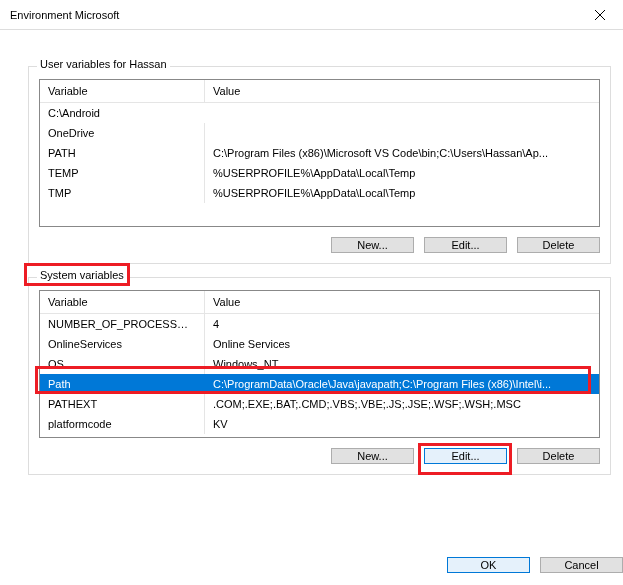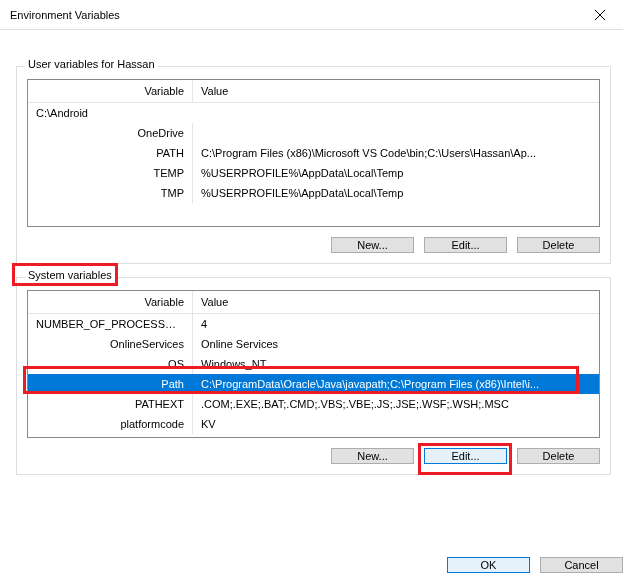--- a/index.html
+++ b/index.html
@@ -3,30 +3,30 @@
   <meta charset="utf-8">
   <style>
     * { box-sizing: border-box; margin: 0; padding: 0; font-family: "Segoe UI", Tahoma, sans-serif; }
     body { width: 623px; height: 585px; background: #fff; overflow: hidden; }
 
     .titlebar { height: 30px; display: flex; align-items: center; padding: 0 0 0 10px; border-bottom: 1px solid #ddd; }
     .titlebar-text { font-size: 11px; flex: 1; }
     .close-btn { width: 46px; height: 30px; display: flex; align-items: center; justify-content: center; cursor: pointer; }
     .close-svg { width: 10px; height: 10px; }
 
-    .content { padding: 8px 12px 12px 16px; }
+    .content { padding: 8px 12px 12px 28px; }
 
     .groupbox { border: 1px solid #ddd; position: relative; margin-top: 18px; padding: 12px 10px 10px 10px; }
     .groupbox-label { position: absolute; top: -9px; left: 8px; background: #fff; font-size: 11px; padding: 0 3px; }
 
     .table-wrap { border: 1px solid #888; height: 148px; overflow-y: scroll; overflow-x: hidden; background: #fff;}
     .thead, .row { display: flex; }
     .thead { background: #fff; border-bottom: 1px solid #e5e5e5; }
     .col1, .col2 { padding: 2px 8px; font-size: 11px; line-height: 16px; white-space: nowrap; overflow: hidden; text-overflow: ellipsis;}
-    .col1 { width: 165px; border-right: 1px solid #e5e5e5; text-align: right;}
+    .col1 { width: 165px; border-right: 1px solid #e5e5e5;}
     .thead .col1, .thead .col2 { font-weight: 400; color: #000; padding: 3px 8px; }
     .col2 { flex: 1; overflow: hidden; }
     .row.selected {
         background: #0078D7;
         color: #fff;
     }
     .row.selected .col1 { border-right-color: transparent; }
 
     .button-row { display: flex; justify-content: flex-end; gap: 10px; margin-top: 10px; }
     .btn { width: 83px; height: 16px; font-size: 11px; border: 1px solid #adadad; background: #e1e1e1; cursor: pointer; }
@@ -41,21 +41,21 @@
     .groupbox.user { margin-top: 28px; }
     .groupbox.system { margin-top: 13px; position: relative;}
     ::-webkit-scrollbar { width: 17px; }
     ::-webkit-scrollbar-thumb { background: #c2c2c2; }
     ::-webkit-scrollbar-track { background: #f0f0f0; }
   </style>
 </head>
 <body>
 
 <div class="titlebar">
-  <span class="titlebar-text">Environment Variables</span>
+  <span class="titlebar-text">Environment Microsoft</span>
   <div class="close-btn">
     <svg class="close-svg" viewBox="0 0 10 10">
         <path d="M0 0 L10 10 M10 0 L0 10" stroke="#000" stroke-width="1"></path>
       </svg>
   </div>
 </div>
 
 <div class="content">
   <div class="groupbox user">
     <span class="groupbox-label">User variables for Hassan</span>

